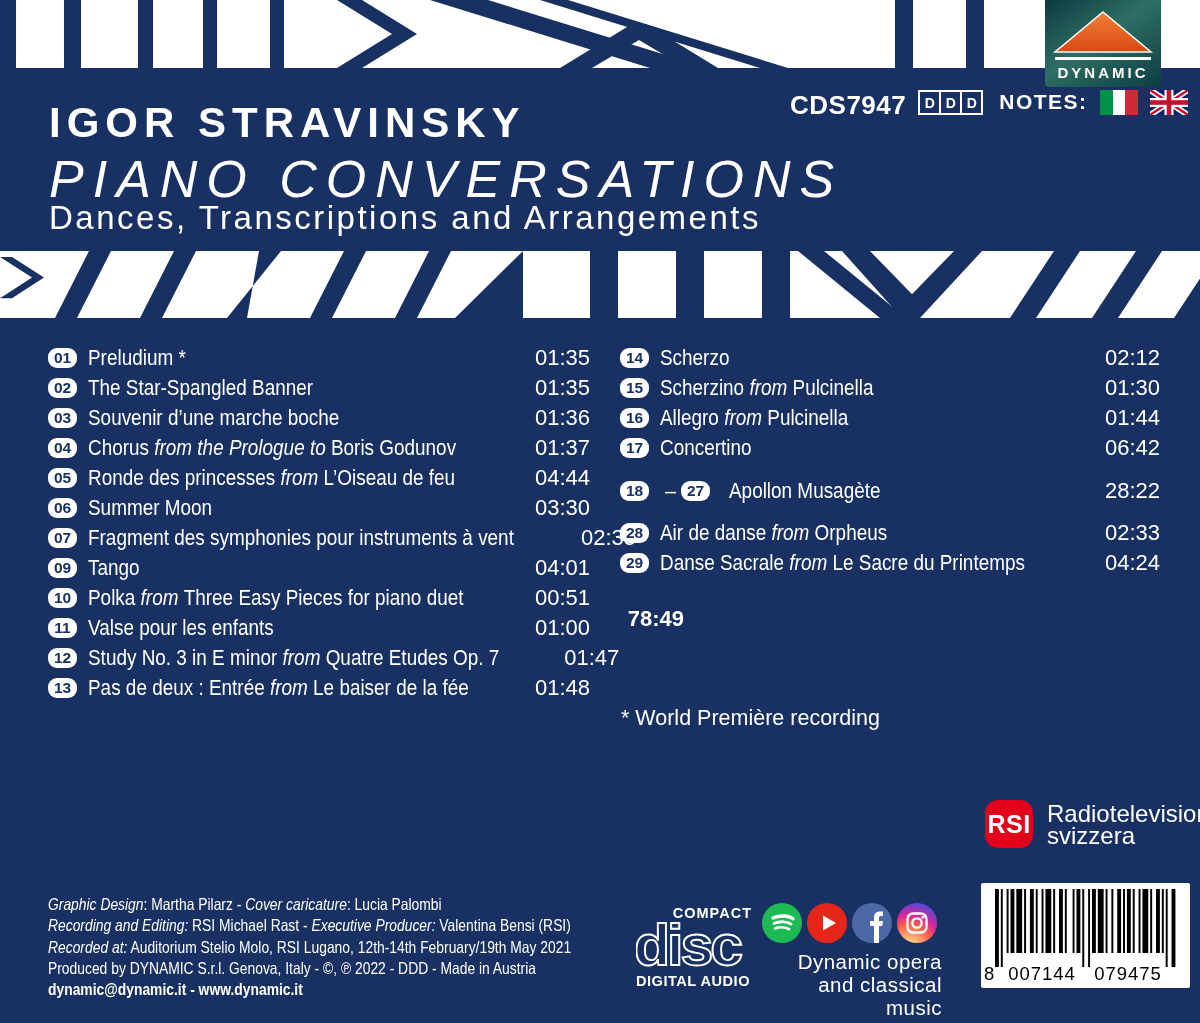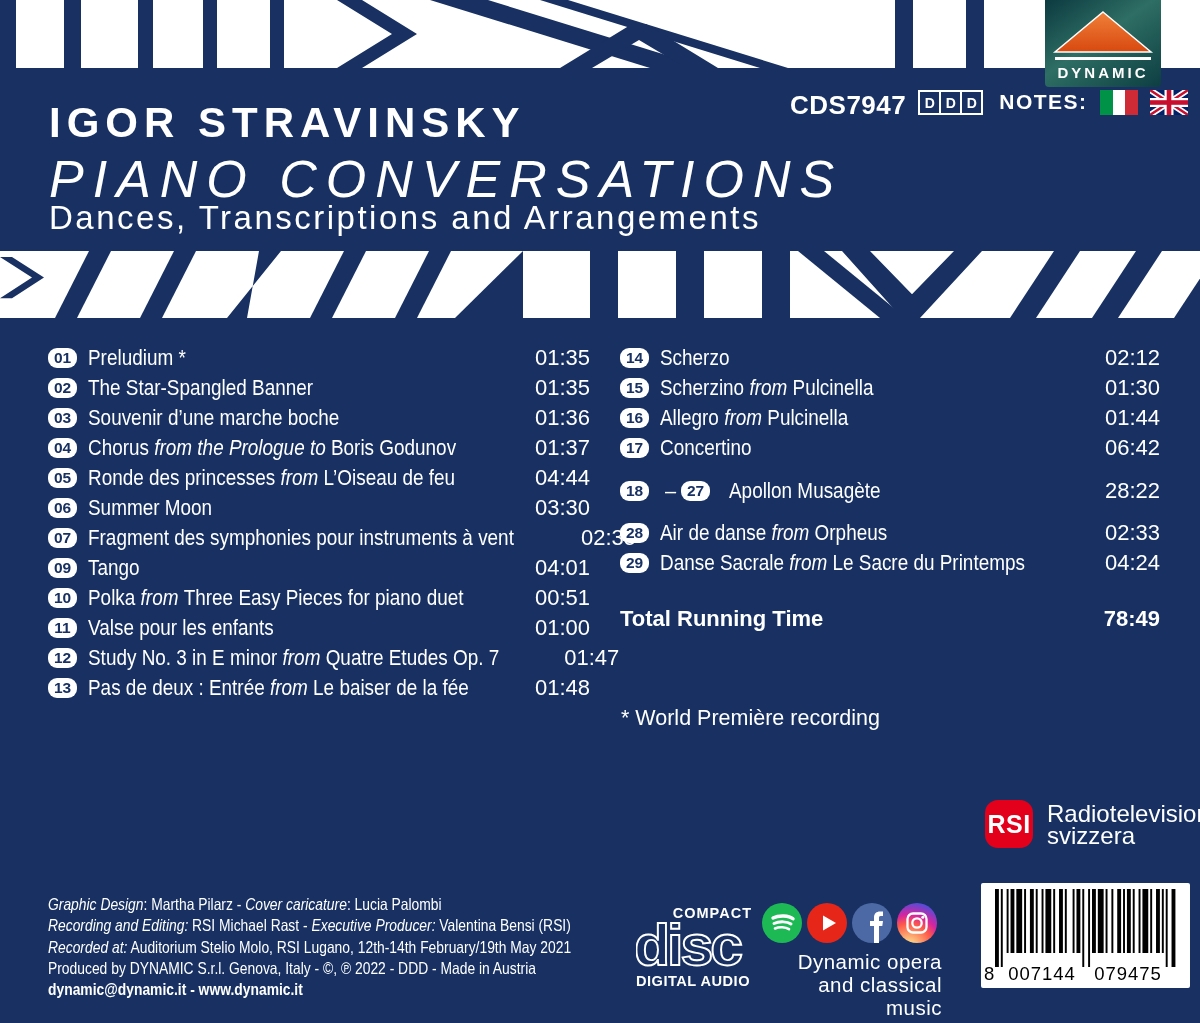--- a/index.html
+++ b/index.html
@@ -267,21 +267,20 @@
         <span class="ttitle"><span>Air de danse </span><span class="it">from </span><span>Orpheus</span></span>
         <span class="ttime">02:33</span>
       </div>
       <div class="trow">
         <span class="tnum">29</span>
         <span class="ttitle"><span>Danse Sacrale </span><span class="it">from </span><span>Le Sacre du Printemps</span></span>
         <span class="ttime">04:24</span>
       </div>
       <div class="spacer26"></div>
       <div class="trow total">
-        <span class="tlabel">Total Running Time</span>
         <span class="ttime">78:49</span>
       </div>
     </div>
 
   <div class="premiere">* World Première recording</div>
 
 
   <div class="rsi">
     <div class="rsi-box">RSI</div>
     <div class="rsi-name">

